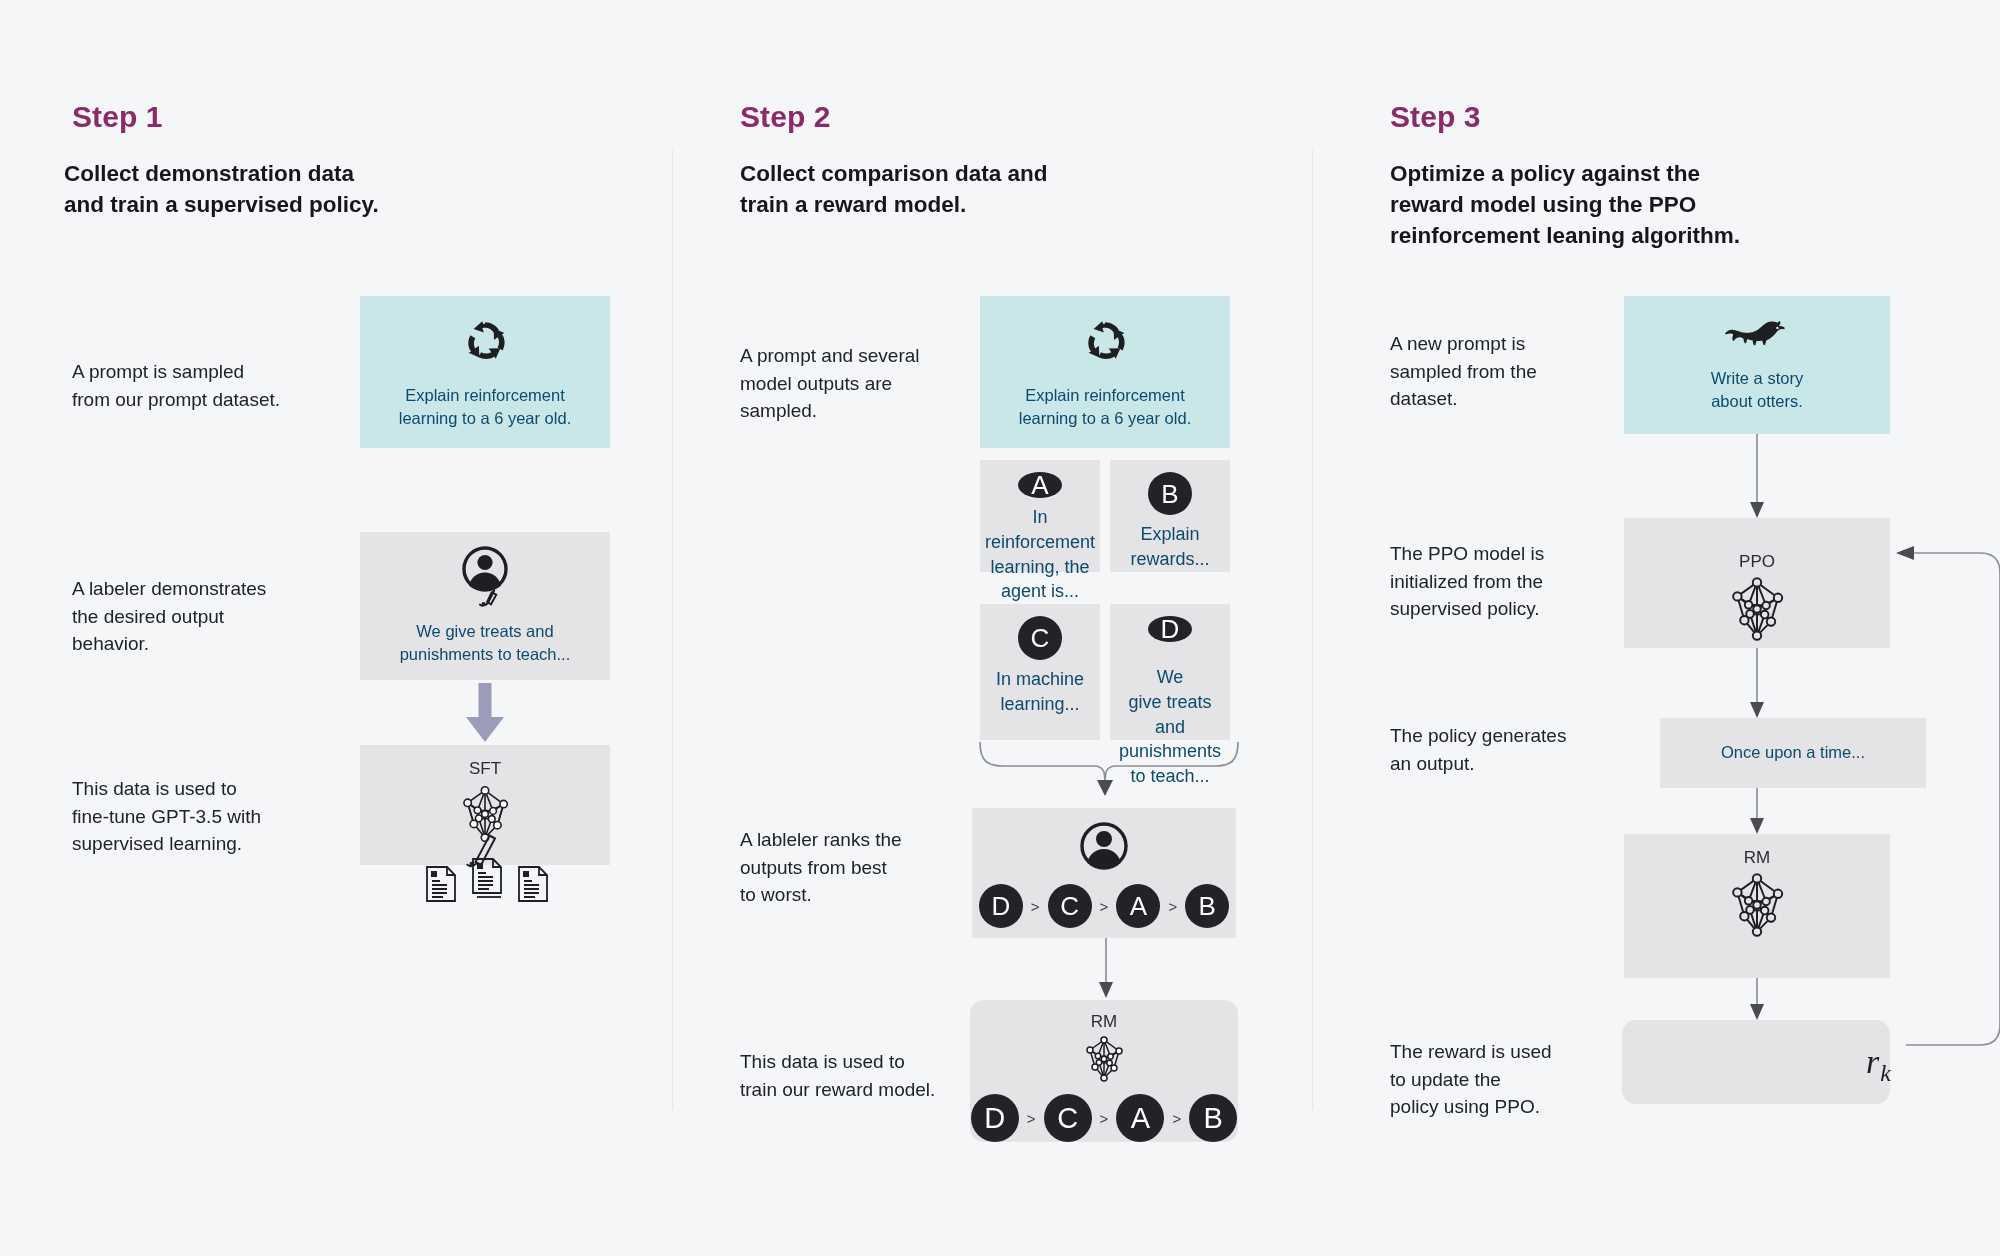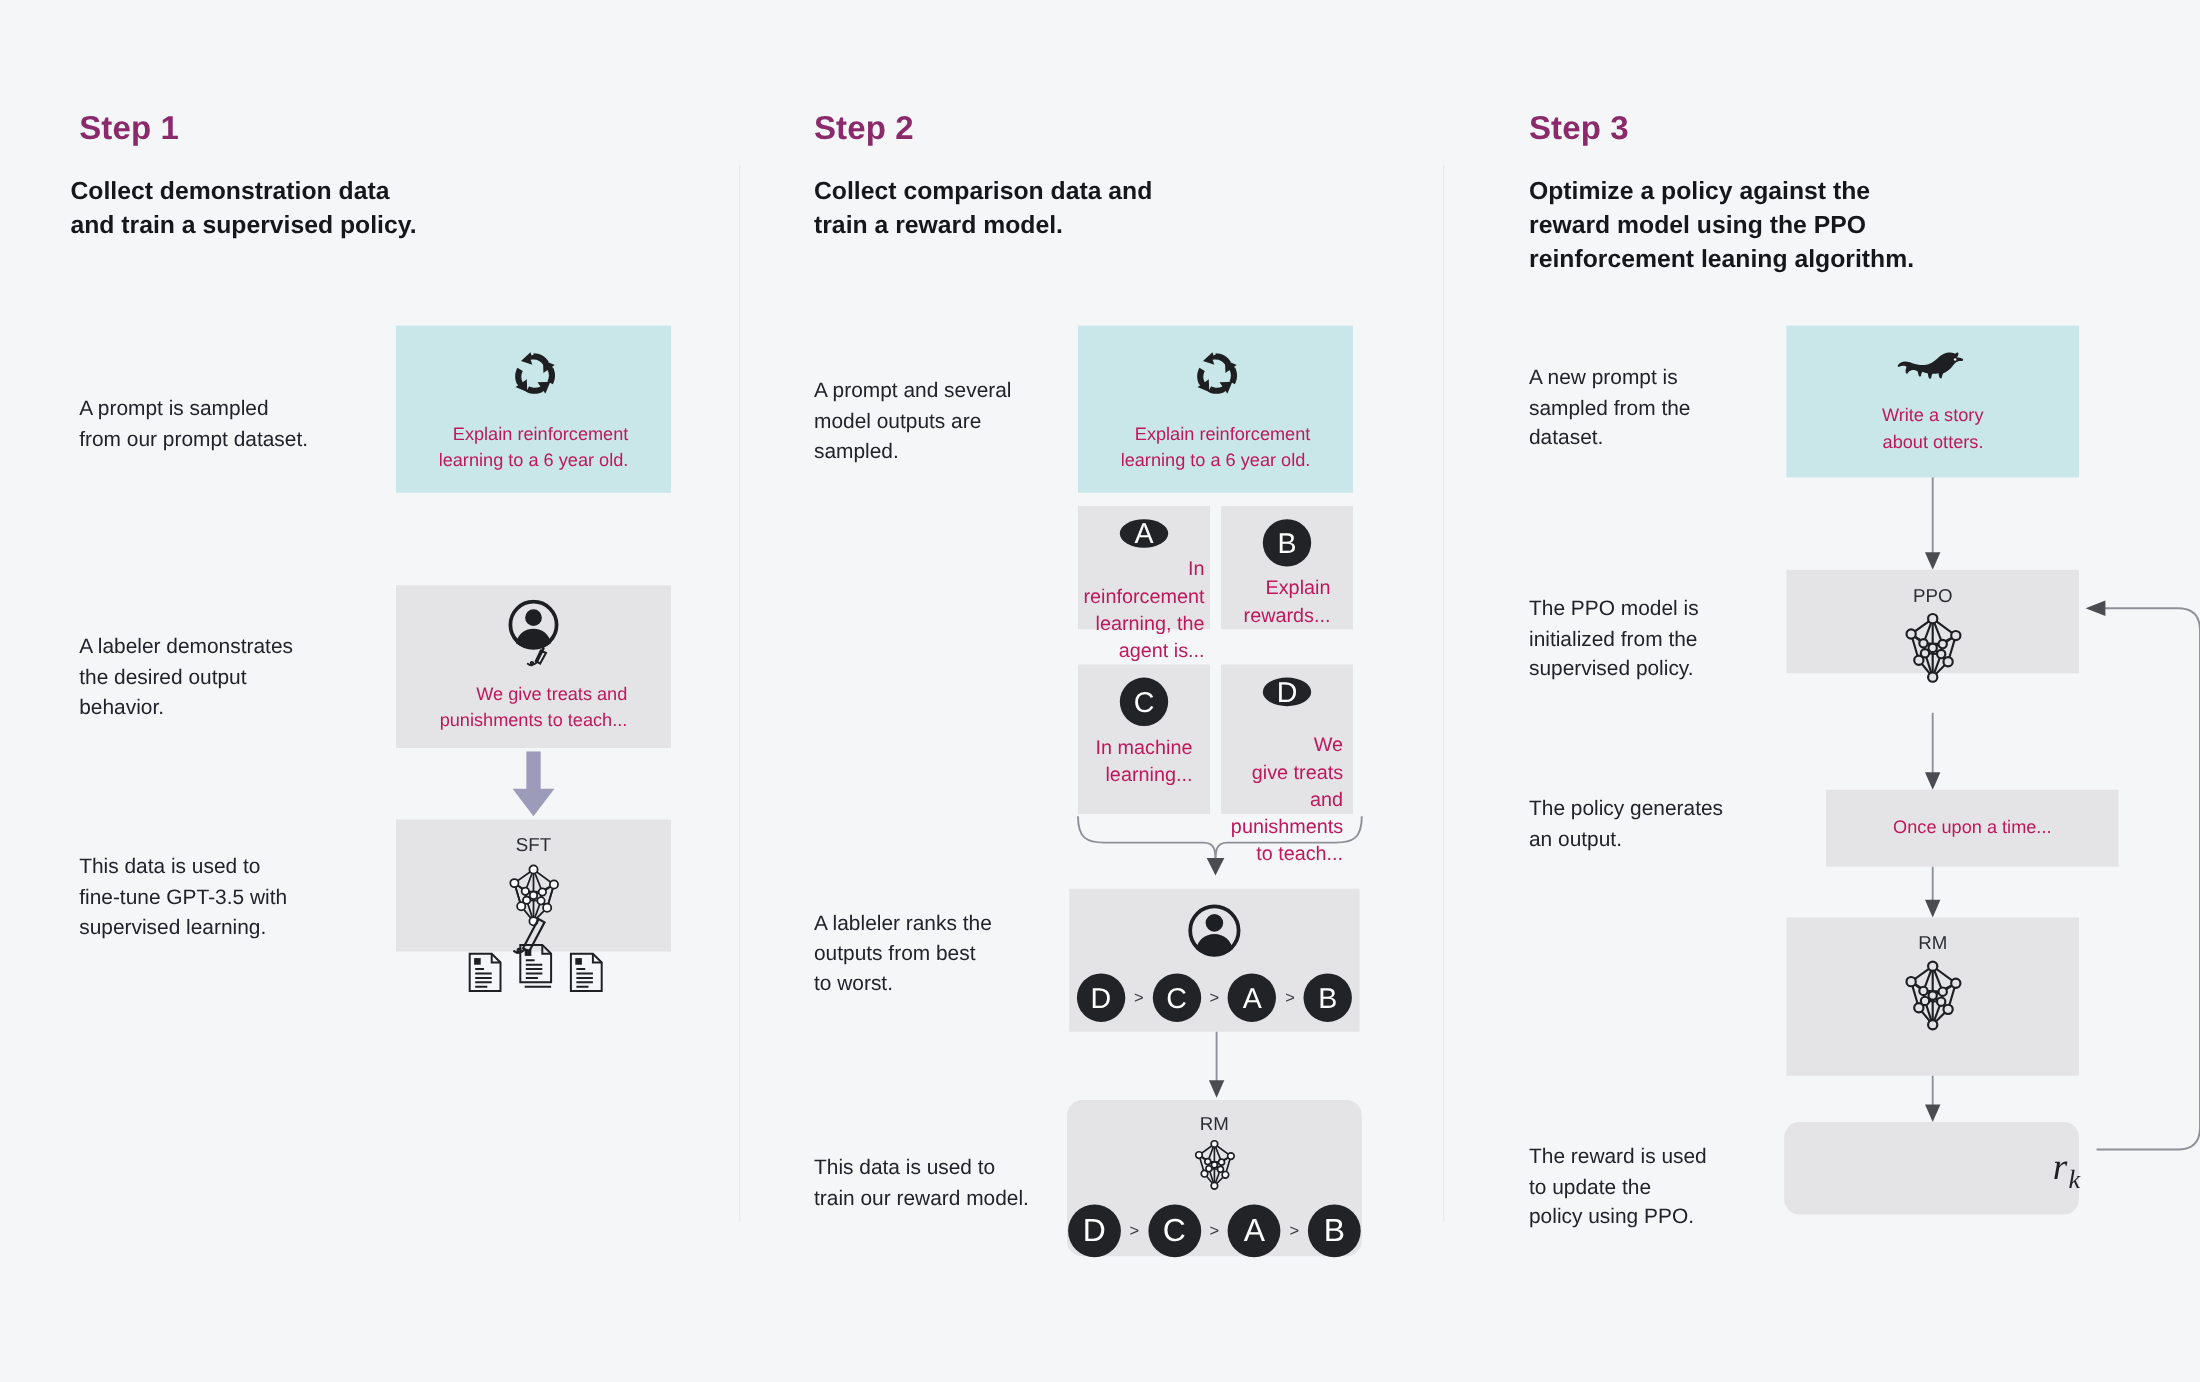--- a/index.html
+++ b/index.html
@@ -45,23 +45,22 @@
     position:absolute;
     box-sizing:border-box;
     display:flex;flex-direction:column;
     align-items:center;justify-content:center;
     text-align:center;
   }
   .card-teal{background:#c9e7e8;}
   .card-gray{background:#e4e4e6;}
   .card-round{background:#e4e4e6;border-radius:14px;}
   .card-text{
-    font-size:16.5px;line-height:1.42;color:#be185d;
+    font-size:16.5px;line-height:1.42;color:#0c4a6e;
     padding:0 10px;
-    text-align:right;
   }
   .card-text.sm{font-size:18px;line-height:1.38;}
   .card-head{font-size:17px;color:#2a2d33;}
 
   
   .ic{display:block;}
   .letter-badge{
     width:44px;height:44px;border-radius:50%;
     background:#222326;color:#fff;
     display:flex;align-items:center;justify-content:center;
@@ -356,21 +355,21 @@
       </span>
       <div class="card-text" style="margin-top:10px;white-space:pre-line;">Write a story
 about otters.</div>
     </div>
 
     <svg class="flow-svg" style="left:435px;top:434px;" width="20" height="86" viewBox="0 0 20 86">
       <path d="M10 0 L10 70" stroke="#8d9097" stroke-width="1.7" fill="none"></path>
       <path d="M3 68 L17 68 L10 84 Z" fill="#4a4c52"></path>
     </svg>
 
-    <div class="card card-gray" style="left:312px;top:518px;width:266px;height:94px;justify-content:flex-start;padding-top:14px;">
+    <div class="card card-gray" style="left:312px;top:518px;width:266px;height:130px;justify-content:flex-end;padding-top:14px;">
       <div class="card-head">PPO</div>
       <span class="ic" style="margin-top:2px;">
         <svg width="72" height="70" viewBox="0 0 100 100">
           <g stroke="#1d1f22" stroke-width="2.8" fill="none">
             <path d="M50 12 L22 32 L32 66 L50 88 L70 68 L80 34 Z"></path>
             <path d="M50 12 L50 50 M22 32 L50 50 M80 34 L50 50 M32 66 L50 50 M70 68 L50 50 M50 88 L50 50"></path>
             <path d="M22 32 L38 44 M80 34 L63 45 M32 66 L40 57 M70 68 L61 58 M38 44 L63 45 M40 57 L61 58 M38 44 L40 57 M63 45 L61 58 M50 12 L38 44 M50 12 L63 45 M50 88 L40 57 M50 88 L61 58"></path>
           </g>
           <g fill="#e4e4e6" stroke="#1d1f22" stroke-width="2.8">
             <circle cx="50" cy="12" r="6"></circle>

